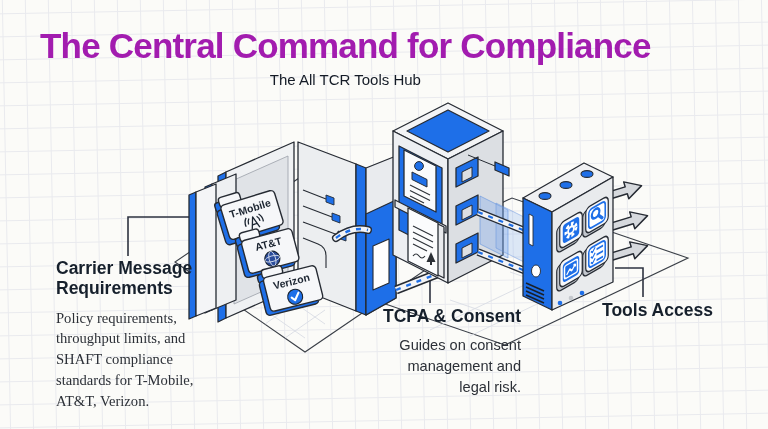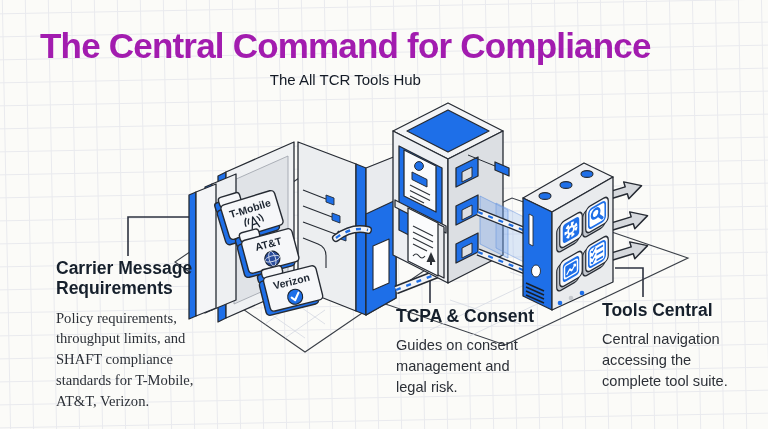--- a/index.html
+++ b/index.html
@@ -29,23 +29,23 @@
   .label-block{position:absolute;z-index:3;}
   .label-block h3{
     margin:0;font-size:17.5px;font-weight:700;color:#16202c;line-height:1.16;
   }
   .label-block p{
     margin:9px 0 0 0;font-size:14.6px;line-height:1.43;color:#2c3037;
   }
   .lb-carrier{left:56px;top:258px;width:170px;}
   .lb-carrier h3{width:152px;}
   .lb-carrier p{width:160px;font-family:Liberation Serif, serif;}
-  .lb-tcpa{left:396px;top:306px;width:142px;}
+  .lb-tcpa{left:383px;top:306px;width:142px;}
   .lb-tcpa h3{white-space:nowrap;}
-  .lb-tcpa p{width:138px;}
+  .lb-tcpa p{width:138px;text-align:right;}
   .lb-tools{left:602px;top:300px;width:156px;}
   .lb-tools h3{white-space:nowrap;}
   .lb-tools p{width:152px;}
   svg.scene{position:absolute;left:0;top:0;z-index:2;}
 </style>
 </head>
 <body>
 
 <div class="paper"></div>
 
@@ -328,15 +328,14 @@
   <h3>Carrier Message Requirements</h3>
   <p>Policy requirements, throughput limits, and SHAFT compliance standards for T-Mobile, AT&amp;T, Verizon.</p>
 </div>
 
 <div class="label-block lb-tcpa">
   <h3>TCPA &amp; Consent</h3>
   <p>Guides on consent management and legal risk.</p>
 </div>
 
 <div class="label-block lb-tools">
-  <h3>Tools Central</h3>
-  <p>Central navigation accessing the complete tool suite.</p>
+  <h3>Tools Access</h3>
 </div>
 
 </body></html>

